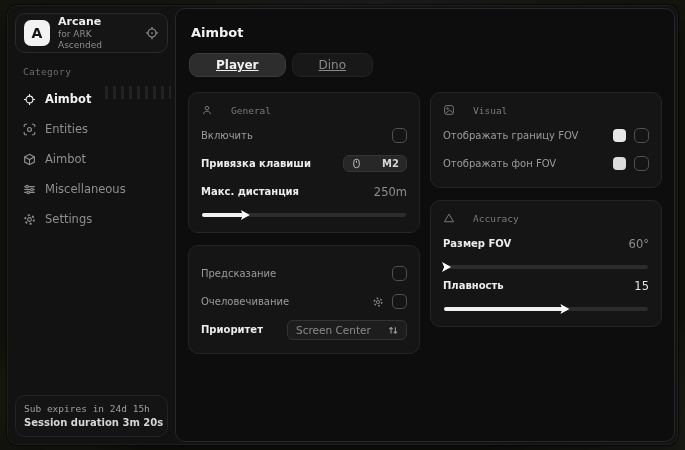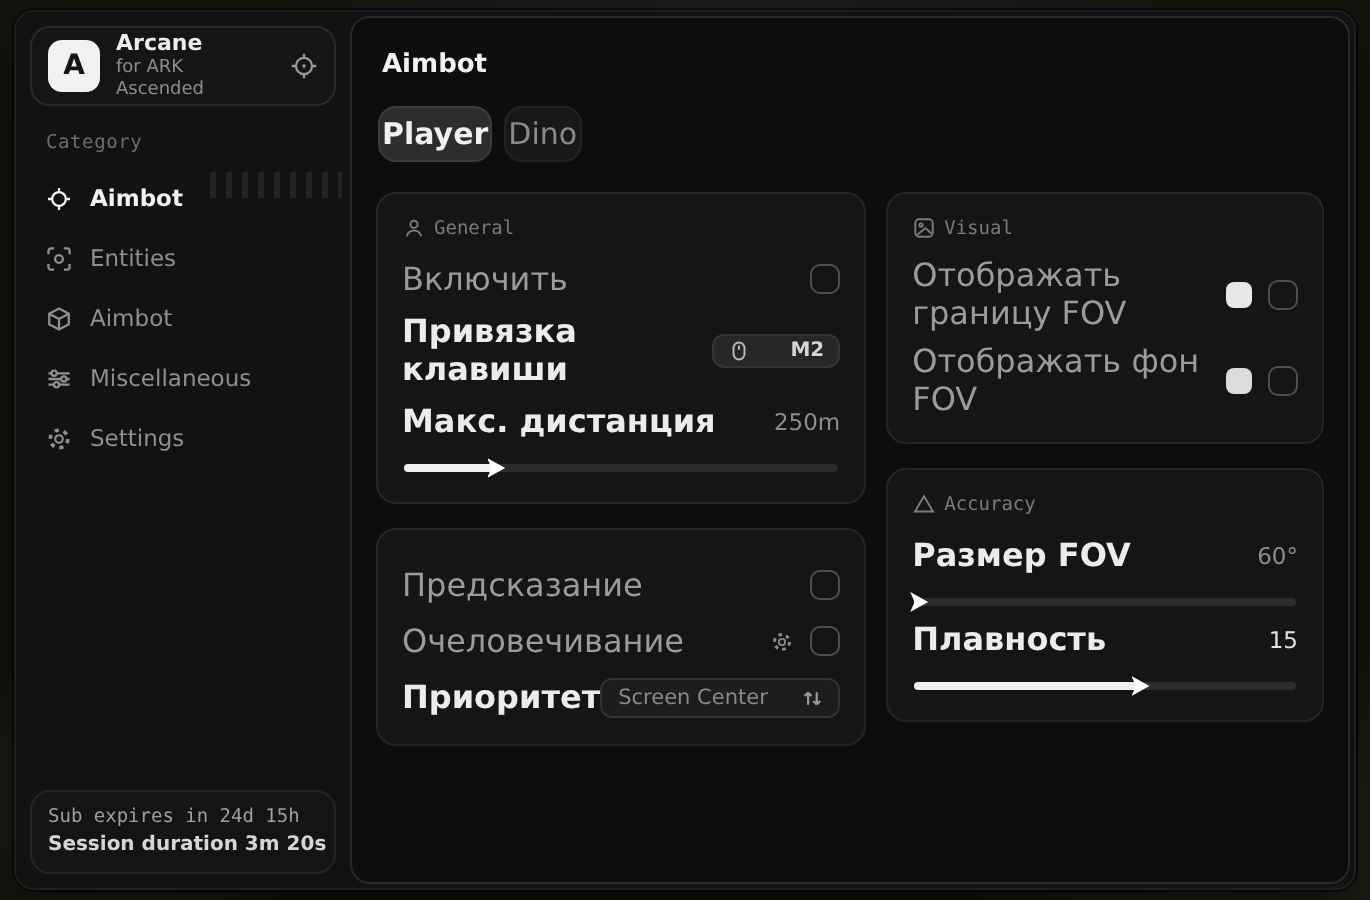--- a/index.html
+++ b/index.html
@@ -43,31 +43,31 @@
     margin:auto 7px 7px; border:1px solid #242424; background:#141414;
     border-radius:10px; padding:7px 8px 8px;
   }
   .footer-line1 { font-family:"DejaVu Sans Mono",monospace; font-size:9.5px; color:#9f9f9f; white-space:nowrap; }
   .footer-line2 { font-size:10px; font-weight:700; color:#d6d6d6; margin-top:3px; white-space:nowrap; }
   
   .main { flex:1; margin:2px 2px 2px 0; border:1px solid #282828; border-radius:10px;
     background:#0d0d0d; padding:13px 12px; position:relative; }
   .main-title { font-size:13px; font-weight:700; color:#f2f2f2; margin:3px 0 13px 3px; }
   .tabs { display:flex; gap:6px; margin:0 0 15px 1px; }
-  .tab { padding:4px 1px; border-radius:9px; font-size:15px; border:1px solid transparent; }
+  .tab { padding:4px 26px; border-radius:9px; font-size:12px; border:1px solid transparent;text-decoration:underline; }
   .tab.active { background:#2d2d2d; color:#f0f0f0; border-color:#3b3b3b; font-weight:600; }
   .tab.inactive { background:#181818; color:#8a8a8a; border-color:#222; }
   .grid { display:grid; grid-template-columns:1fr 1fr; gap:12px 10px; align-items:start; }
   .col { display:flex; flex-direction:column; gap:12px; }
   .card { background:#151515; border:1px solid #252525; border-radius:10px; padding:11px 12px 12px; }
-  .card-head { display:flex; align-items:center; gap:4px; color:#7a7a7a;
+  .card-head { display:flex; align-items:center; gap:18px; color:#7a7a7a;
     font-family:"DejaVu Sans Mono",monospace; font-size:9.5px; margin-bottom:8px; }
   .card-head .hd-ic { display:flex; color:#7a7a7a; }
   .row { display:flex; align-items:center; justify-content:space-between; min-height:23px; margin-top:5px; }
-  .row-label { font-size:16px; }
+  .row-label { font-size:10px; }
   .muted { color:#9b9b9b; }
   .strong { color:#ececec; font-weight:600; }
   .value { font-size:11.5px; color:#8d8d8d; }
   .value.bright { color:#e2e2e2; }
   .controls { display:flex; align-items:center; gap:8px; }
   .checkbox { width:15px; height:15px; border:1.5px solid #505050; border-radius:5px; background:transparent; }
   .swatch { width:13px; height:13px; border-radius:4px; background:#e6e6e6; }
   .chip { display:flex; align-items:center; gap:20px; background:#272727; border:1px solid #353535;
     border-radius:6px; padding:2px 7px; color:#d6d6d6; font-size:10px; font-weight:600; }
   .chip .chip-ic { display:flex; color:#bdbdbd; }

